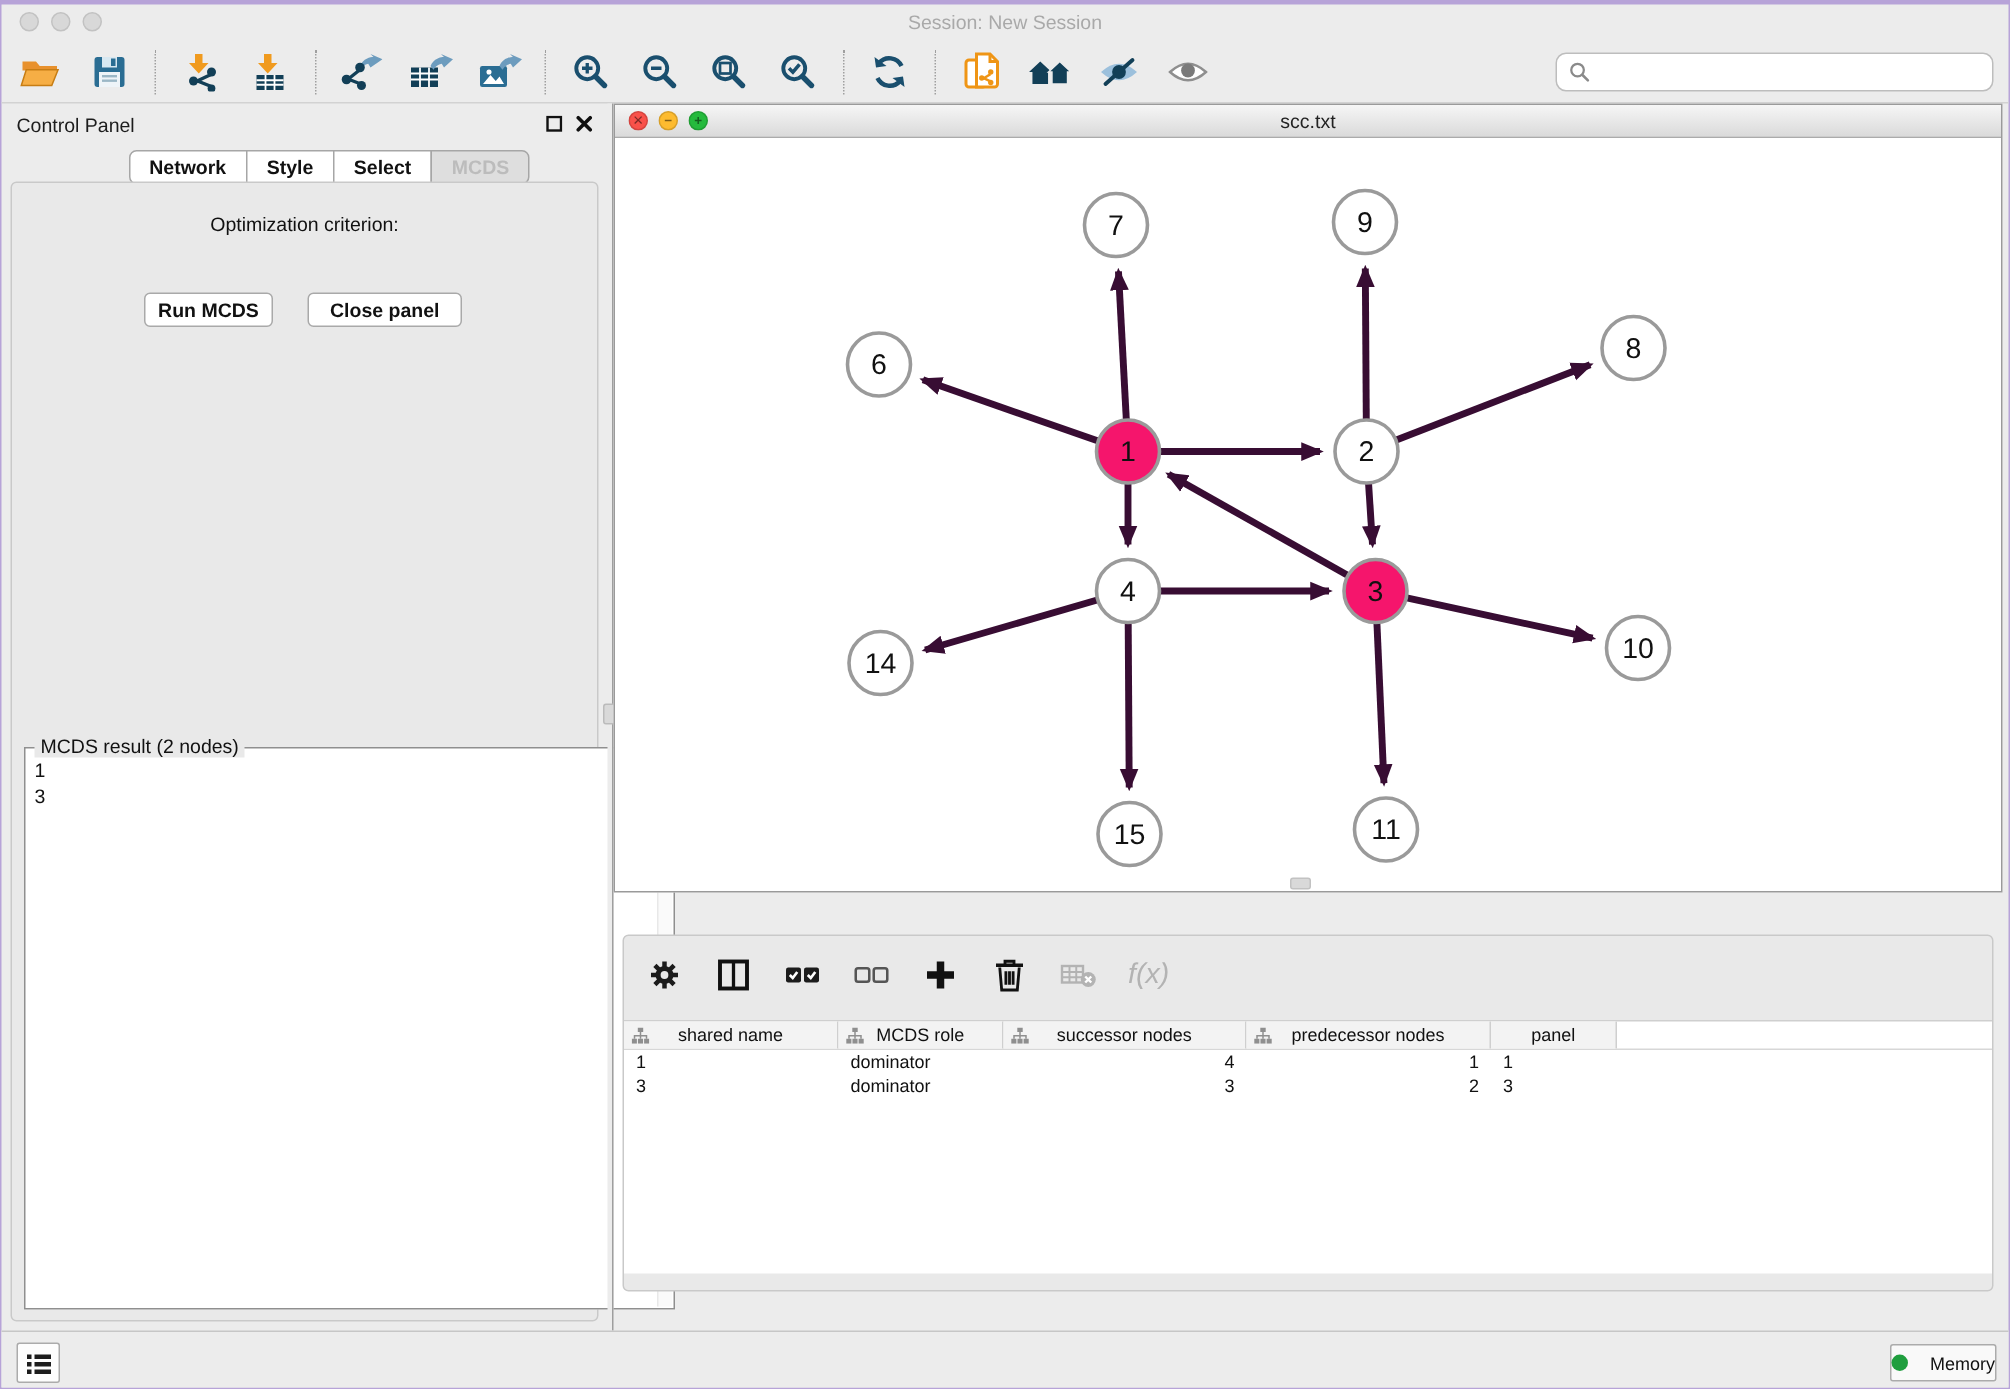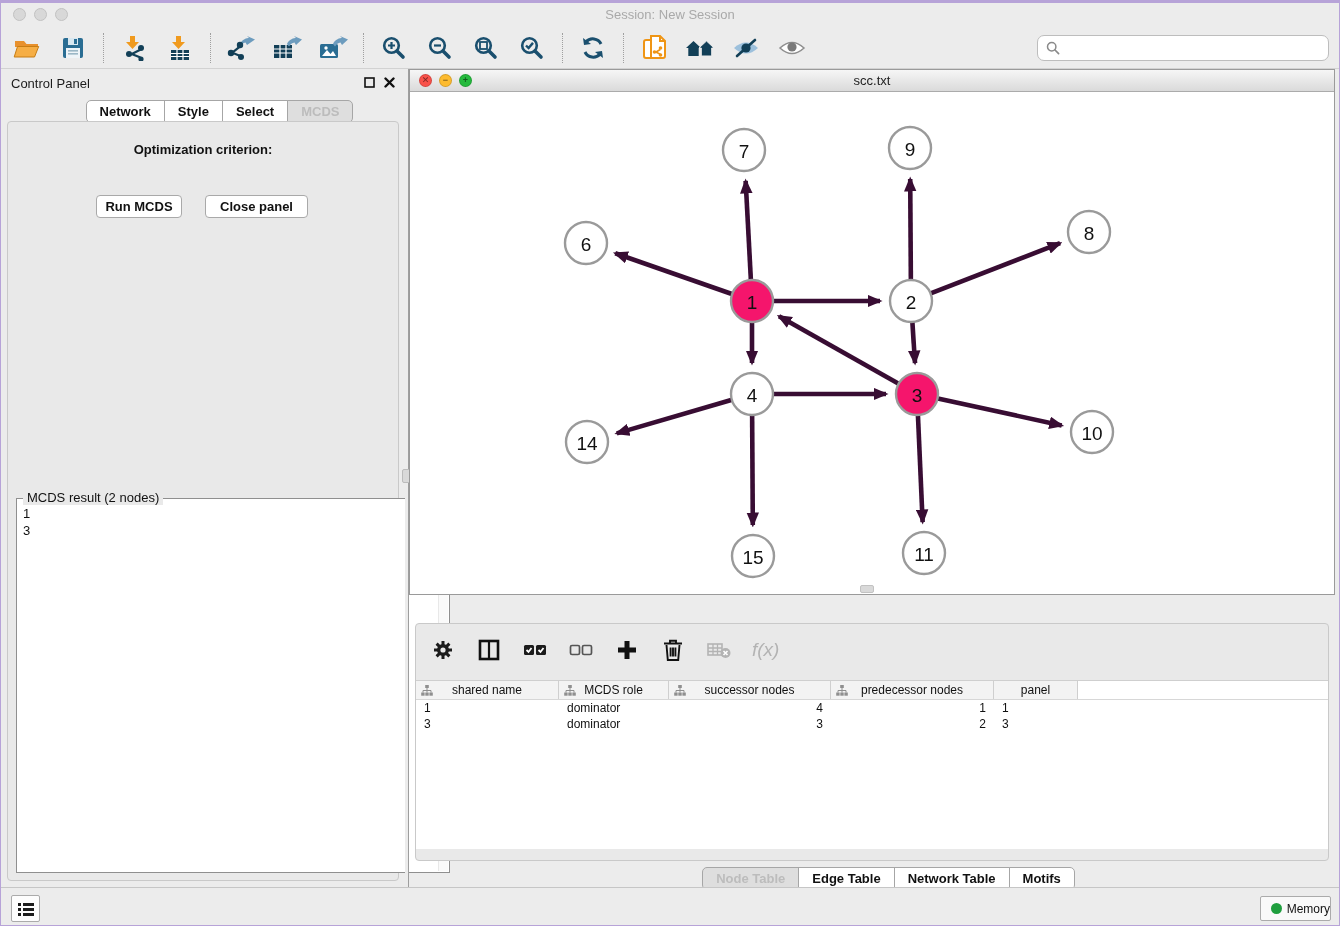--- a/index.html
+++ b/index.html
@@ -31,21 +31,21 @@
   .panel-icons { position:absolute; right:10px; top:8px; display:flex; gap:9px; align-items:center; }
   .cp-tabs { position:absolute; top:31px; left:0; right:0; display:flex; justify-content:center; }
   .seg { display:inline-flex;padding-left:33px; }
   .seg-tab { background:#fff; border:1px solid #a6a6a6; margin-left:-1px; padding:3px 13px; font-size:13px; color:#111;
              font-weight:bold; white-space:nowrap; }
   .seg-tab:first-child { border-radius:5px 0 0 5px; margin-left:0; }
   .seg-tab:last-child { border-radius:0 5px 5px 0; }
   .seg-disabled { background:#dedede; color:#bcbcbc; }
   .cp-box { position:absolute; left:6px; top:52px; width:392px; bottom:10px; background:#e9e9e9;
             border:1px solid #c9c9c9; border-radius:4px; }
-  .opt-label { position:absolute; top:20px; left:0; right:0; text-align:center; font-size:13px; font-weight:bold; color:#111; }
+  .opt-label { position:absolute; top:20px; left:0; right:0; text-align:center; font-size:13px; font-weight:normal; color:#111; }
   .dropdown { position:absolute; left:38px; top:40px; width:312px; height:23px; background:#fff; border:1px solid #ababab;
               border-radius:4px; display:flex; align-items:center; padding:0 6px 0 10px; font-size:13px; color:#111; }
   .dropdown .dd-label { flex:1; }
   .btn { background:#fff; border:1px solid #a9a9a9; border-radius:4px; font-size:13px; font-weight:bold; color:#111;
          display:flex; align-items:center; justify-content:center; position:absolute; height:23px; }
   .result-box { position:absolute; left:8px; bottom:7px; width:434px; top:376px; background:#fff; border:1px solid #8f8f8f; }
   .result-legend { position:absolute; top:-9px; left:6px; background:#e9e9e9; padding:0 4px; font-size:13px; color:#111; }
   .result-text { position:absolute; left:0; top:3px; right:12px; bottom:0; padding:3px 6px; font-size:13px; color:#111;
                  white-space:pre; line-height:17px; overflow:hidden; }
   .result-scroll { position:absolute; top:1px; bottom:1px; right:1px; width:10px; background:#fafafa; border-left:1px solid #e8e8e8; }
@@ -80,21 +80,21 @@
   .th .tree-ico { position:absolute; left:5px; top:4px; }
   .trow { display:flex; height:16px; }
   .td { font-size:12px; color:#111; padding:1px 8px 0 8px; overflow:hidden; white-space:nowrap; }
   .tp-tabs { position:absolute; left:0; right:0; bottom:1px; display:flex; justify-content:center; }
 
   
   .statusbar { position:absolute; left:0; right:0; bottom:0; height:38px; border-top:1px solid #c6c6c6; background:#ececec; }
   .list-btn { position:absolute; left:10px; top:7px; width:29px; height:27px; background:#fdfdfd; border:1px solid #ababab;
               border-radius:2px; display:flex; align-items:center; justify-content:center; }
   .memory-btn { position:absolute; right:8px; top:8px; width:71px; height:25px; background:#f9f9f9; border:1px solid #ababab;
-                border-radius:2px; display:flex; align-items:center; justify-content:flex-end; gap:5px; font-size:12px; color:#111; }
+                border-radius:2px; display:flex; align-items:center; justify-content:space-between; gap:5px; font-size:12px; color:#111; }
   .memdot { width:11px; height:11px; border-radius:50%; background:#1f9e3e; }
 
   svg.ico { display:block; }
 </style>
 </head>
 <body>
 
 <div id="app">
 
   <div class="titlebar">
@@ -492,26 +492,20 @@
             <div class="trow">
               <div class="td" style="width: 143px; text-align: left;">3</div>
               <div class="td" style="width: 110px; text-align: left;">dominator</div>
               <div class="td" style="width: 162px; text-align: right;">3</div>
               <div class="td" style="width: 163px; text-align: right;">2</div>
               <div class="td" style="width: 84px; text-align: left;">3</div>
             </div>
           </div>
       </div>
     </div>
-    <div class="tp-tabs seg">
-        <span class="seg-tab seg-disabled">Node Table</span>
-        <span class="seg-tab">Edge Table</span>
-        <span class="seg-tab">Network Table</span>
-        <span class="seg-tab">Motifs</span>
-      </div>
   </div>
 
   <div class="statusbar">
     <span class="list-btn">
       <svg class="ico" width="18" height="16" viewBox="0 0 18 16">
           <g fill="#1c1c1c">
             <rect x="1" y="2" width="3" height="3"></rect>
             <rect x="6" y="2" width="11" height="3"></rect>
             <rect x="1" y="7" width="3" height="3"></rect>
             <rect x="6" y="7" width="11" height="3"></rect>

